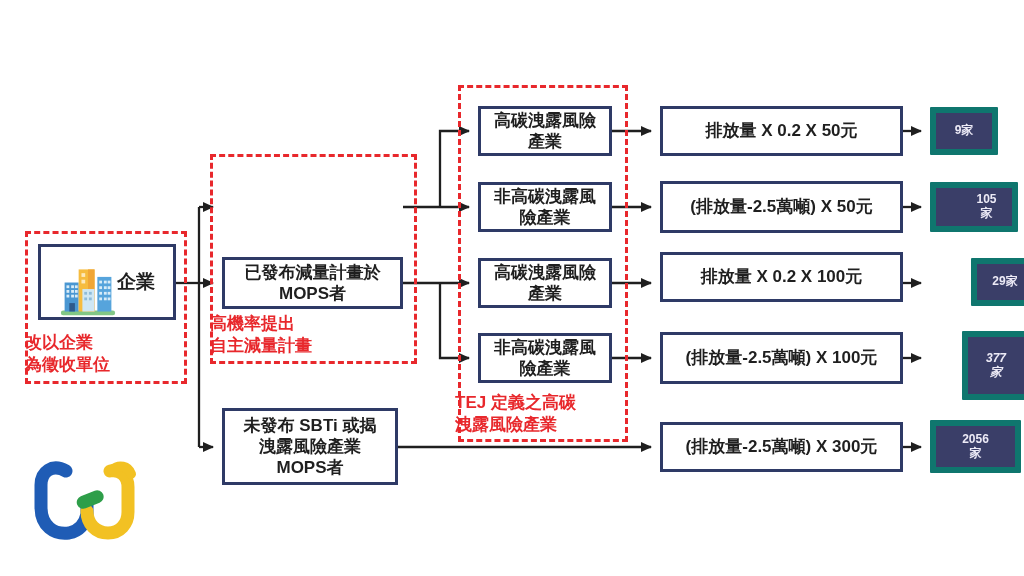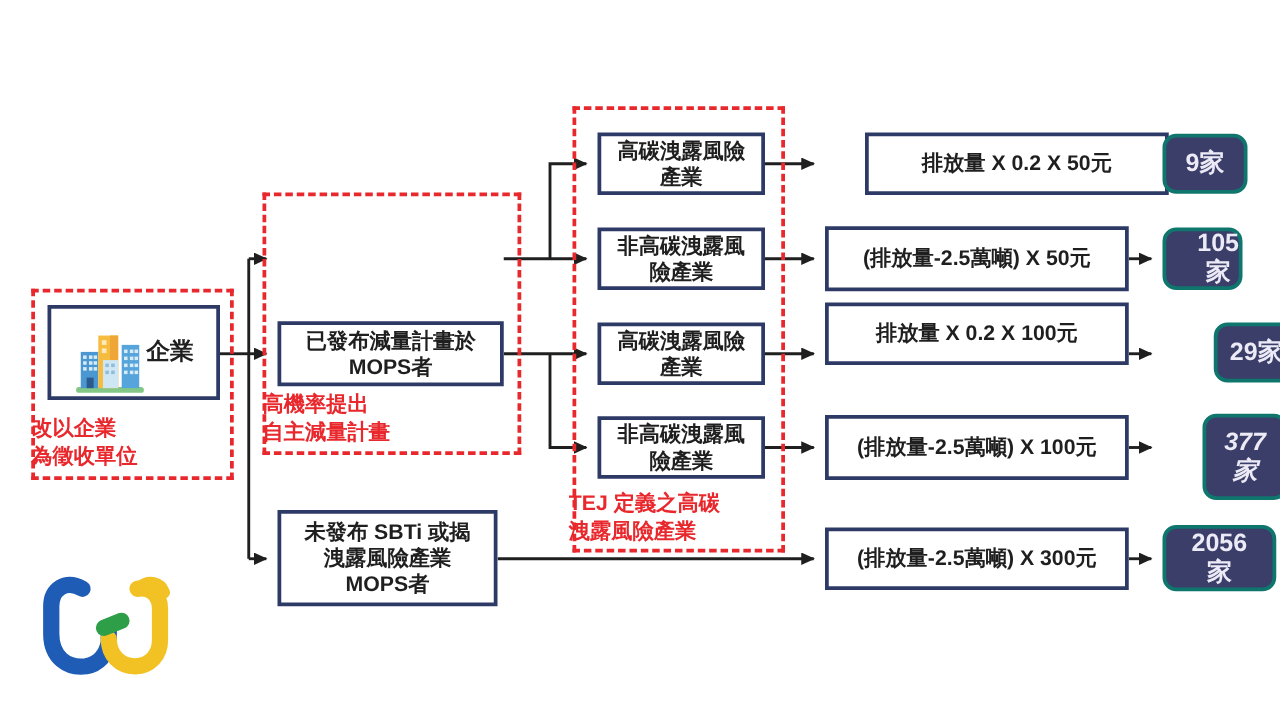--- a/index.html
+++ b/index.html
@@ -10,23 +10,23 @@
   .abs{position:absolute;box-sizing:border-box;}
   .node{
     background:#ffffff;border:3px solid #2e3a66;display:flex;align-items:center;justify-content:center;
     text-align:center;font-weight:700;line-height:1.25;white-space:pre-line;
   }
   .dashed-frame{border:3px dashed #e8282c;background:transparent;}
   .red-caption{
     color:#e8282c;font-weight:700;text-align:left;white-space:pre-line;line-height:1.3;font-size:17px;
   }
   .count-badge{
-    background:#3a3e68;border:3px solid #0f766e;border-radius:11px;color:#eceaf6;
+    background:#3a3e68;border:6px solid #0f766e;border-radius:1px;color:#eceaf6;
     display:flex;align-items:center;justify-content:center;text-align:center;
-    font-weight:700;font-size:20px;line-height:1.15;white-space:pre-line;
+    font-weight:700;font-size:12px;line-height:1.15;white-space:pre-line;
   }
   .node-label{white-space:pre-line;}
   .fs17{font-size:17px;}
   .entity-inner{display:flex;align-items:center;justify-content:center;gap:0;}
   .entity-text{font-size:19px;font-weight:700;}
   svg.lines{position:absolute;left:0;top:0;pointer-events:none;}
 </style>
 </head>
 <body>
 
@@ -135,38 +135,38 @@
     <span class="node-label">高碳洩露風險
 產業</span>
   </div>
   <div class="abs node fs17" style="left:478px;top:333px;width:134px;height:50px;">
     <span class="node-label">非高碳洩露風
 險產業</span>
   </div>
   <div class="abs red-caption" style="left:455px;top:392px;width:176px;">TEJ 定義之高碳
 洩露風險產業</div>
 
-  <div class="abs node fs17" style="left:692px;top:106px;width:243px;height:50px;">
+  <div class="abs node fs17" style="left:660px;top:106px;width:243px;height:50px;">
     <span class="node-label">排放量 X 0.2 X 50元</span>
   </div>
   <div class="abs node fs17" style="left:660px;top:181px;width:243px;height:52px;">
     <span class="node-label">(排放量-2.5萬噸) X 50元</span>
   </div>
-  <div class="abs node fs17" style="left:660px;top:242px;width:243px;height:50px;">
+  <div class="abs node fs17" style="left:660px;top:252px;width:243px;height:50px;">
     <span class="node-label">排放量 X 0.2 X 100元</span>
   </div>
   <div class="abs node fs17" style="left:660px;top:332px;width:243px;height:52px;">
     <span class="node-label">(排放量-2.5萬噸) X 100元</span>
   </div>
   <div class="abs node fs17" style="left:660px;top:422px;width:243px;height:50px;">
     <span class="node-label">(排放量-2.5萬噸) X 300元</span>
   </div>
 
   <div class="abs count-badge" style="left:930px;top:107px;width:68px;height:48px;">9家</div>
-  <div class="abs count-badge" style="left:930px;top:182px;width:64px;height:50px;padding-left:25px;">105
+  <div class="abs count-badge" style="left:930px;top:182px;width:88px;height:50px;padding-left:25px;">105
 家</div>
   <div class="abs count-badge" style="left:971px;top:258px;width:68px;height:48px;">29家</div>
   <div class="abs count-badge" style="left:962px;top:331px;width:68px;height:69px;font-style:italic;">377
 家</div>
   <div class="abs count-badge" style="left:930px;top:420px;width:91px;height:53px;">2056
 家</div>
 
   <div class="abs" style="left:30px;top:455px;width:110px;height:92px;">
     <svg width="110" height="92" viewBox="0 0 110 92">
       <path d="M36 16 C22 8 11 17 11 30 L11 52 C11 71 24 80 39 78 C49 76 55 69 57 59 L57 47" fill="none" stroke="#1f5cb5" stroke-width="13" stroke-linecap="round"></path>

